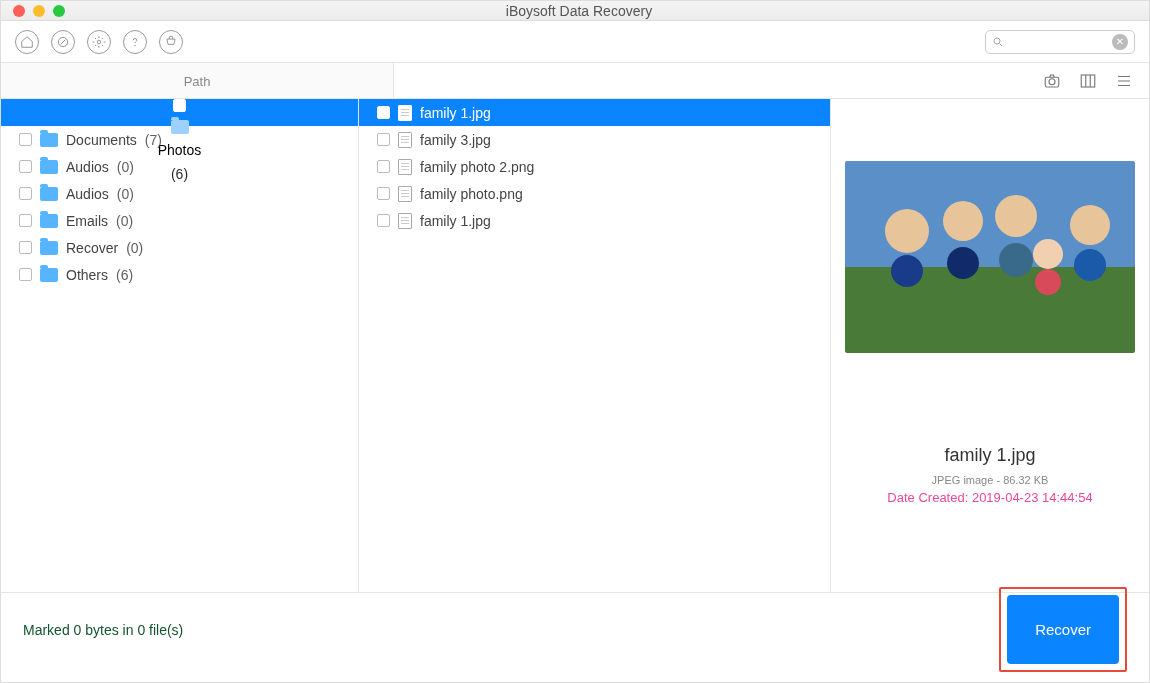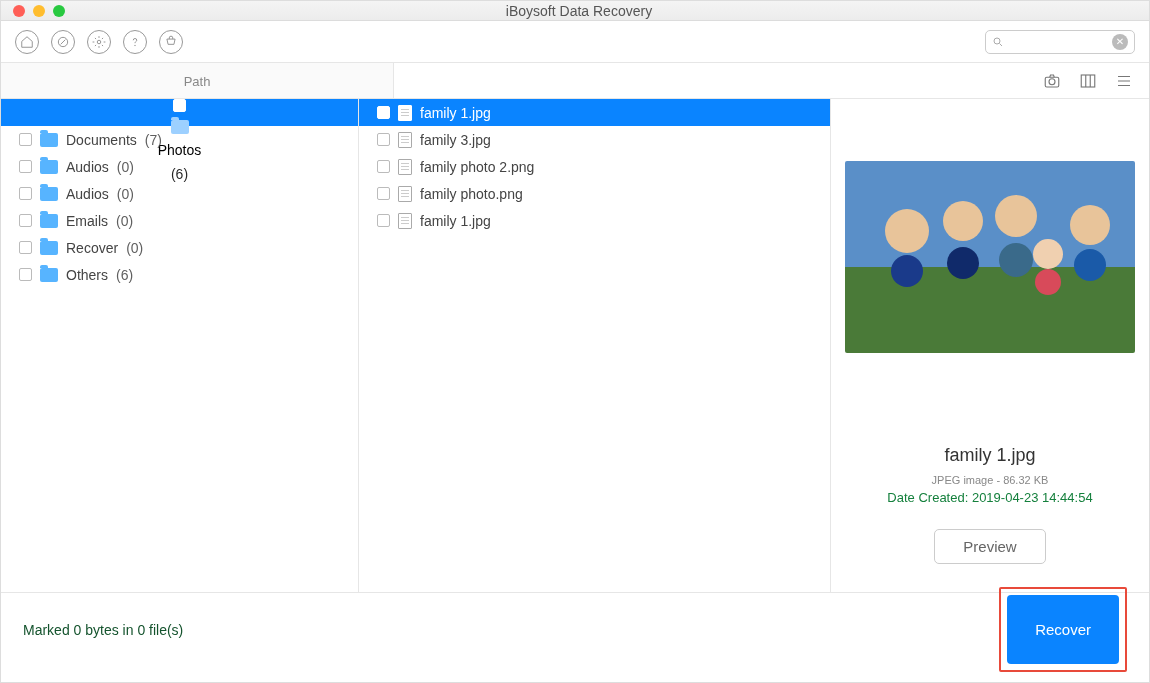--- a/index.html
+++ b/index.html
@@ -59,21 +59,21 @@
 .preview{ flex:1; display:flex; flex-direction:column; align-items:center; padding:62px 10px 10px;}
 .previmg{ width:290px; height:192px; border-radius:2px; background:linear-gradient(180deg,#5a8fc8 0%,#5a8fc8 55%,#4a7a38 55%,#4a7a38 100%); position:relative; overflow:hidden;}
 .person{position:absolute;border-radius:50%;}
 .p1{width:44px;height:44px;background:#e8c49a;top:48px;left:40px;box-shadow:0 40px 0 -6px #1a3a8a;}
 .p2{width:40px;height:40px;background:#e8c49a;top:40px;left:98px;box-shadow:0 42px 0 -4px #102a6a;}
 .p3{width:42px;height:42px;background:#e8c49a;top:34px;left:150px;box-shadow:0 44px 0 -4px #3a6a8a;}
 .p4{width:30px;height:30px;background:#f0d0b0;top:78px;left:188px;box-shadow:0 28px 0 -2px #d84a5a;}
 .p5{width:40px;height:40px;background:#e8c49a;top:44px;left:225px;box-shadow:0 40px 0 -4px #1a5aa8;}
 .fname{ margin-top:92px; font-size:18px; color:#333; font-weight:500;}
 .finfo{ margin-top:8px; font-size:11px; color:#888;}
-.fdate{ margin-top:4px; font-size:13px; color:#15803d;}
+.fdate{ margin-top:4px; font-size:13px; color:#ec4899;}
 .previewbtn{ margin-top:24px; padding:8px 28px; border:1px solid #ccc; border-radius:5px; background:#fff; font-size:15px; color:#666; cursor:pointer;}
 
 
 .footer{ height:74px; border-top:1px solid #e6e6e6; display:flex; align-items:center; padding:0 22px;}
 .status{ font-size:14px; color:#14532d;}
 .recoverwrap{ margin-left:auto; border:2px solid #e84a3a; padding:6px; border-radius:2px;}
 .recoverbtn{ background:#0a84ff; color:#fff; border:none; padding:26px 28px; font-size:15px; border-radius:4px; cursor:pointer;}
 </style>
 </head>
 <body>
@@ -228,21 +228,20 @@
     <div class="previmg">
       <div class="person p1"></div>
         <div class="person p2"></div>
         <div class="person p3"></div>
         <div class="person p4"></div>
         <div class="person p5"></div>
     </div>
     <div class="fname">family 1.jpg</div>
     <div class="finfo">JPEG image - 86.32 KB</div>
     <div class="fdate">Date Created: 2019-04-23 14:44:54</div>
-    <button class="previewbtn">Preview</button>
   </div>
 </div>
 
 <div class="footer">
   <div class="status">Marked 0 bytes in 0 file(s)</div>
   <div class="recoverwrap">
     <button class="recoverbtn">Recover</button>
   </div>
 </div>
 

